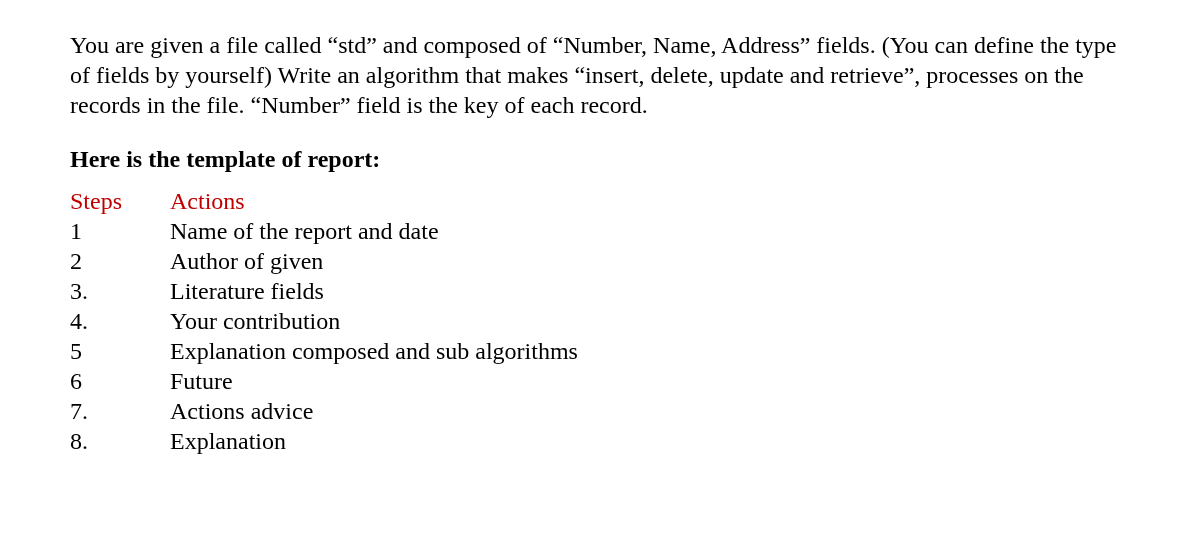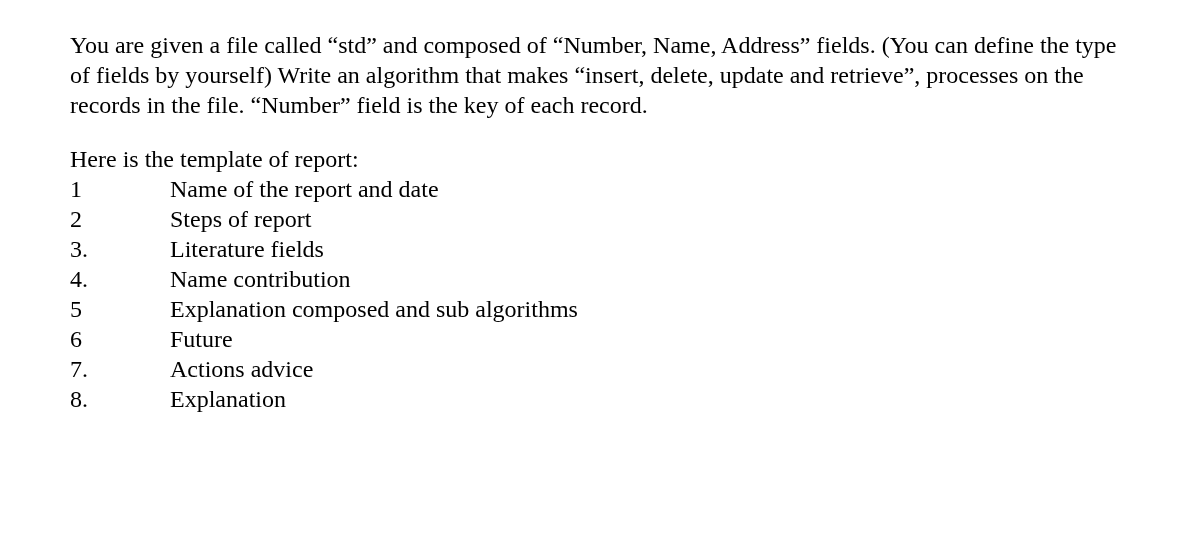--- a/index.html
+++ b/index.html
@@ -14,21 +14,22 @@
       background: #fff;
       padding: 30px 70px;
       width: 1200px;
       height: 547px;
       line-height: 1.25;
     }
     .paragraph {
       margin-bottom: 24px;
     }
     .template-intro {
-      margin-bottom: 0;
+      margin-bottom: 12px;
+      font-weight: bold;
     }
     .table {
       display: table;
       border-collapse: collapse;
     }
     .row {
       display: table-row;
     }
     .cell-step {
       display: table-cell;
@@ -45,34 +46,38 @@
   </style>
 </head>
 <body>
 
 <div class="paragraph">You are given a file called “std” and composed of “Number, Name, Address” fields. (You can define the type of fields by yourself) Write an algorithm that makes “insert, delete, update and retrieve”, processes on the records in the file. “Number” field is the key of each record.</div>
 
 <div class="template-intro">Here is the template of report:</div>
 
 <div class="table">
   <div class="row">
+    <div class="cell-step red">Steps</div>
+    <div class="cell-action red">Actions</div>
+  </div>
+  <div class="row">
     <div class="cell-step">1</div>
     <div class="cell-action">Name of the report and date</div>
   </div>
   <div class="row">
     <div class="cell-step">2</div>
-    <div class="cell-action">Steps of report</div>
+    <div class="cell-action">Author of given</div>
   </div>
   <div class="row">
     <div class="cell-step">3.</div>
     <div class="cell-action">Literature fields</div>
   </div>
   <div class="row">
     <div class="cell-step">4.</div>
-    <div class="cell-action">Name contribution</div>
+    <div class="cell-action">Your contribution</div>
   </div>
   <div class="row">
     <div class="cell-step">5</div>
     <div class="cell-action">Explanation composed and sub algorithms</div>
   </div>
   <div class="row">
     <div class="cell-step">6</div>
     <div class="cell-action">Future</div>
   </div>
   <div class="row">

